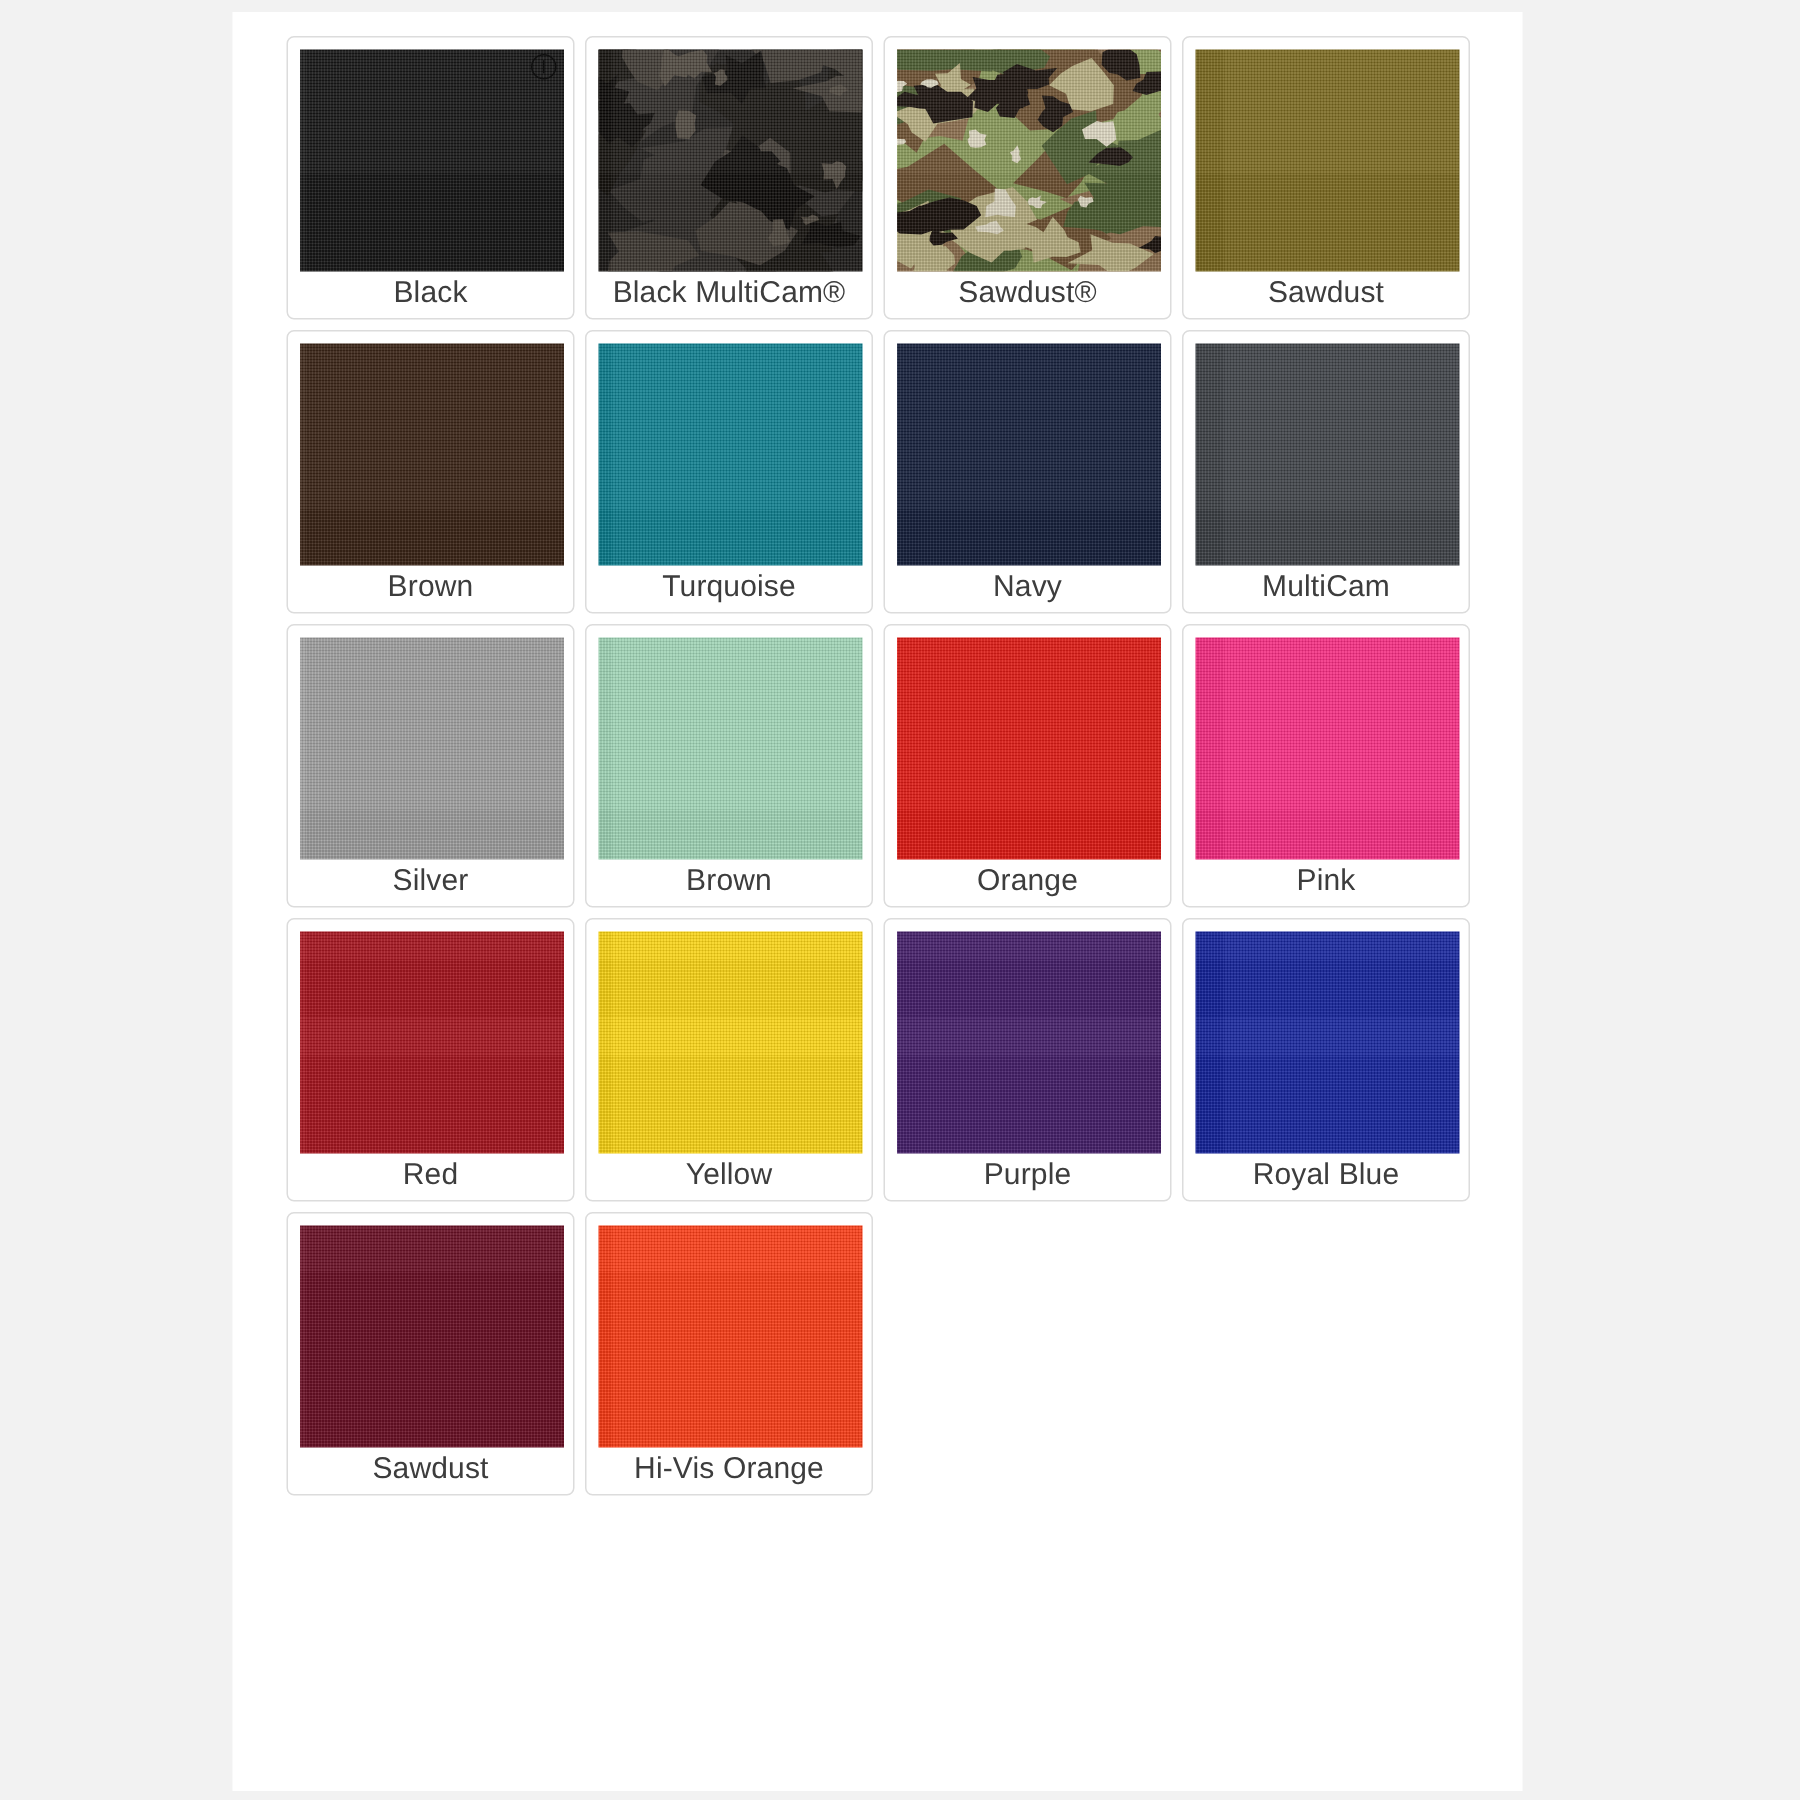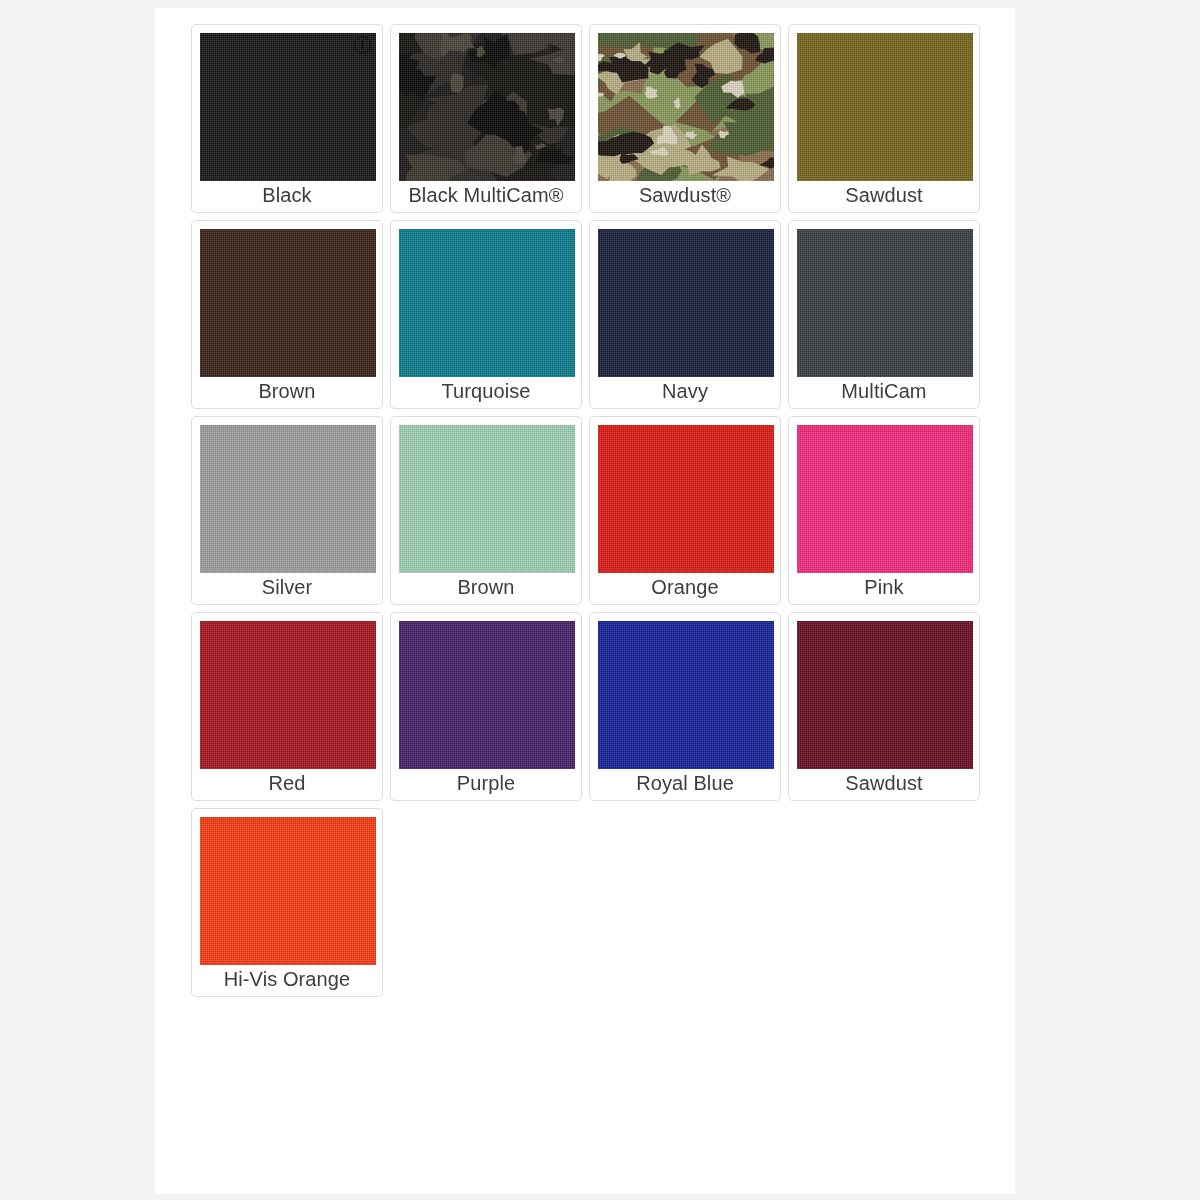--- a/index.html
+++ b/index.html
@@ -274,20 +274,24 @@
       </div>
       <div class="swatch-card">
         <div class="swatch-image" style="background-color: rgb(244, 42, 128);"></div>
         <div class="swatch-label">Pink</div>
       </div>
       <div class="swatch-card">
         <div class="swatch-image" style="background-color: rgb(168, 22, 32);"></div>
         <div class="swatch-label">Red</div>
       </div>
       <div class="swatch-card">
+        <div class="swatch-image" style="background-color: rgb(248, 211, 19);"></div>
+        <div class="swatch-label">Yellow</div>
+      </div>
+      <div class="swatch-card">
         <div class="swatch-image" style="background-color: rgb(70, 32, 107);"></div>
         <div class="swatch-label">Purple</div>
       </div>
       <div class="swatch-card">
         <div class="swatch-image" style="background-color: rgb(20, 35, 155);"></div>
         <div class="swatch-label">Royal Blue</div>
       </div>
       <div class="swatch-card">
         <div class="swatch-image" style="background-color: rgb(107, 16, 38);"></div>
         <div class="swatch-label">Sawdust</div>

